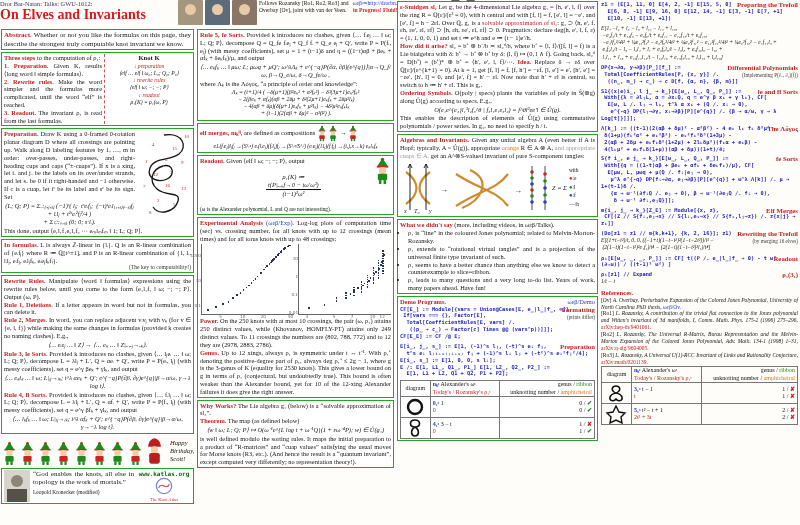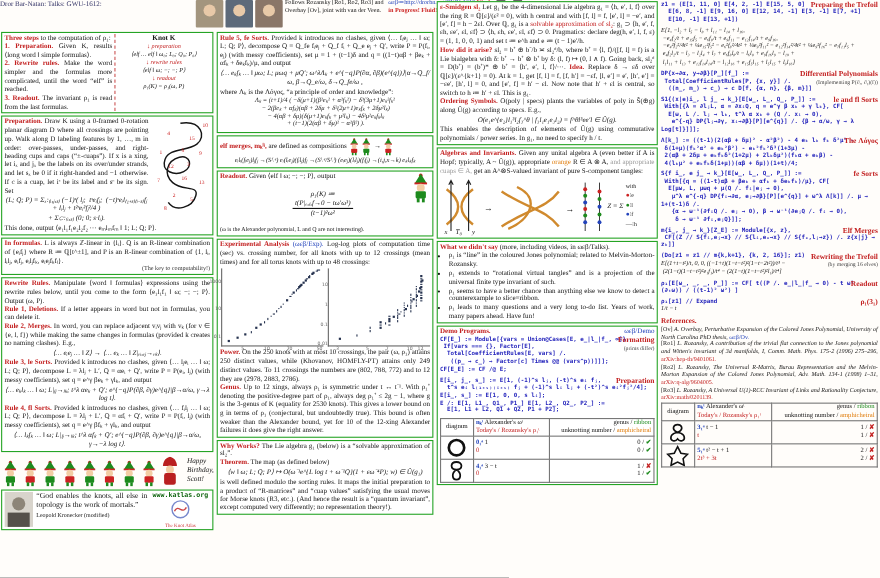--- a/index.html
+++ b/index.html
@@ -99,20 +99,21 @@
       <rect x="9" y="21.6" width="2.4" height="3.6" fill="#1d8a1d"></rect>
     </g>
   </defs>
 </svg>
 
 <div class="poster">
 
   <div class="tlheader">
     <div style="width:176px;flex:none">
       <div class="kicker">Dror Bar-Natan: Talks: GWU-1612:</div>
+      <div class="title">On Elves and Invariants</div>
     </div>
     <div class="photo" style="background:#a3957e"></div>
     <div class="photo" style="background:#5d6a7a"></div>
     <div class="photo" style="background:#8a7668"></div>
     <div class="follows">Follows Rozansky [Ro1, Ro2, Ro3] and Overbay [Ov], joint with van der Veen.</div>
     <div class="webwip">
       <span class="link">ωεβ≔http://drorbn.net/GWU-1612</span>
       <span class="wip">Work in Progress! Fluid! Help Needed!</span>
     </div>
     <svg class="qr" viewBox="0 0 22 22">
@@ -133,20 +134,24 @@
         <rect x="16" y="12" width="2" height="2" fill="#111"></rect>
       <rect x="11" y="15" width="2" height="2" fill="#111"></rect>
         <rect x="15" y="17" width="2" height="2" fill="#111"></rect>
       <rect x="18" y="15" width="2" height="2" fill="#111"></rect>
         <rect x="9" y="18" width="2" height="2" fill="#111"></rect>
     </svg>
   </div>
 
   <div class="col col1">
 
+    <div class="sec" style="font-size:7px">
+      <span class="head">Abstract.</span>
+      <span>Whether or not you like the formulas on this page, they describe the strongest truly computable knot invariant we know.</span>
+    </div>
 
     <div class="sec threesteps">
       <div class="steps">
         <span class="head">Three steps</span>
         <span>to the computation of ρ₁:</span><br>
         <span class="subhead">1. Preparation.</span>
         <span>Given K, results ⟨long word ‖ simple formulas⟩.</span><br>
         <span class="subhead">2. Rewrite rules.</span>
         <span>Make the word simpler and the formulas more complicated, until the word “elf” is reached.</span><br>
         <span class="subhead">3. Readout.</span>

